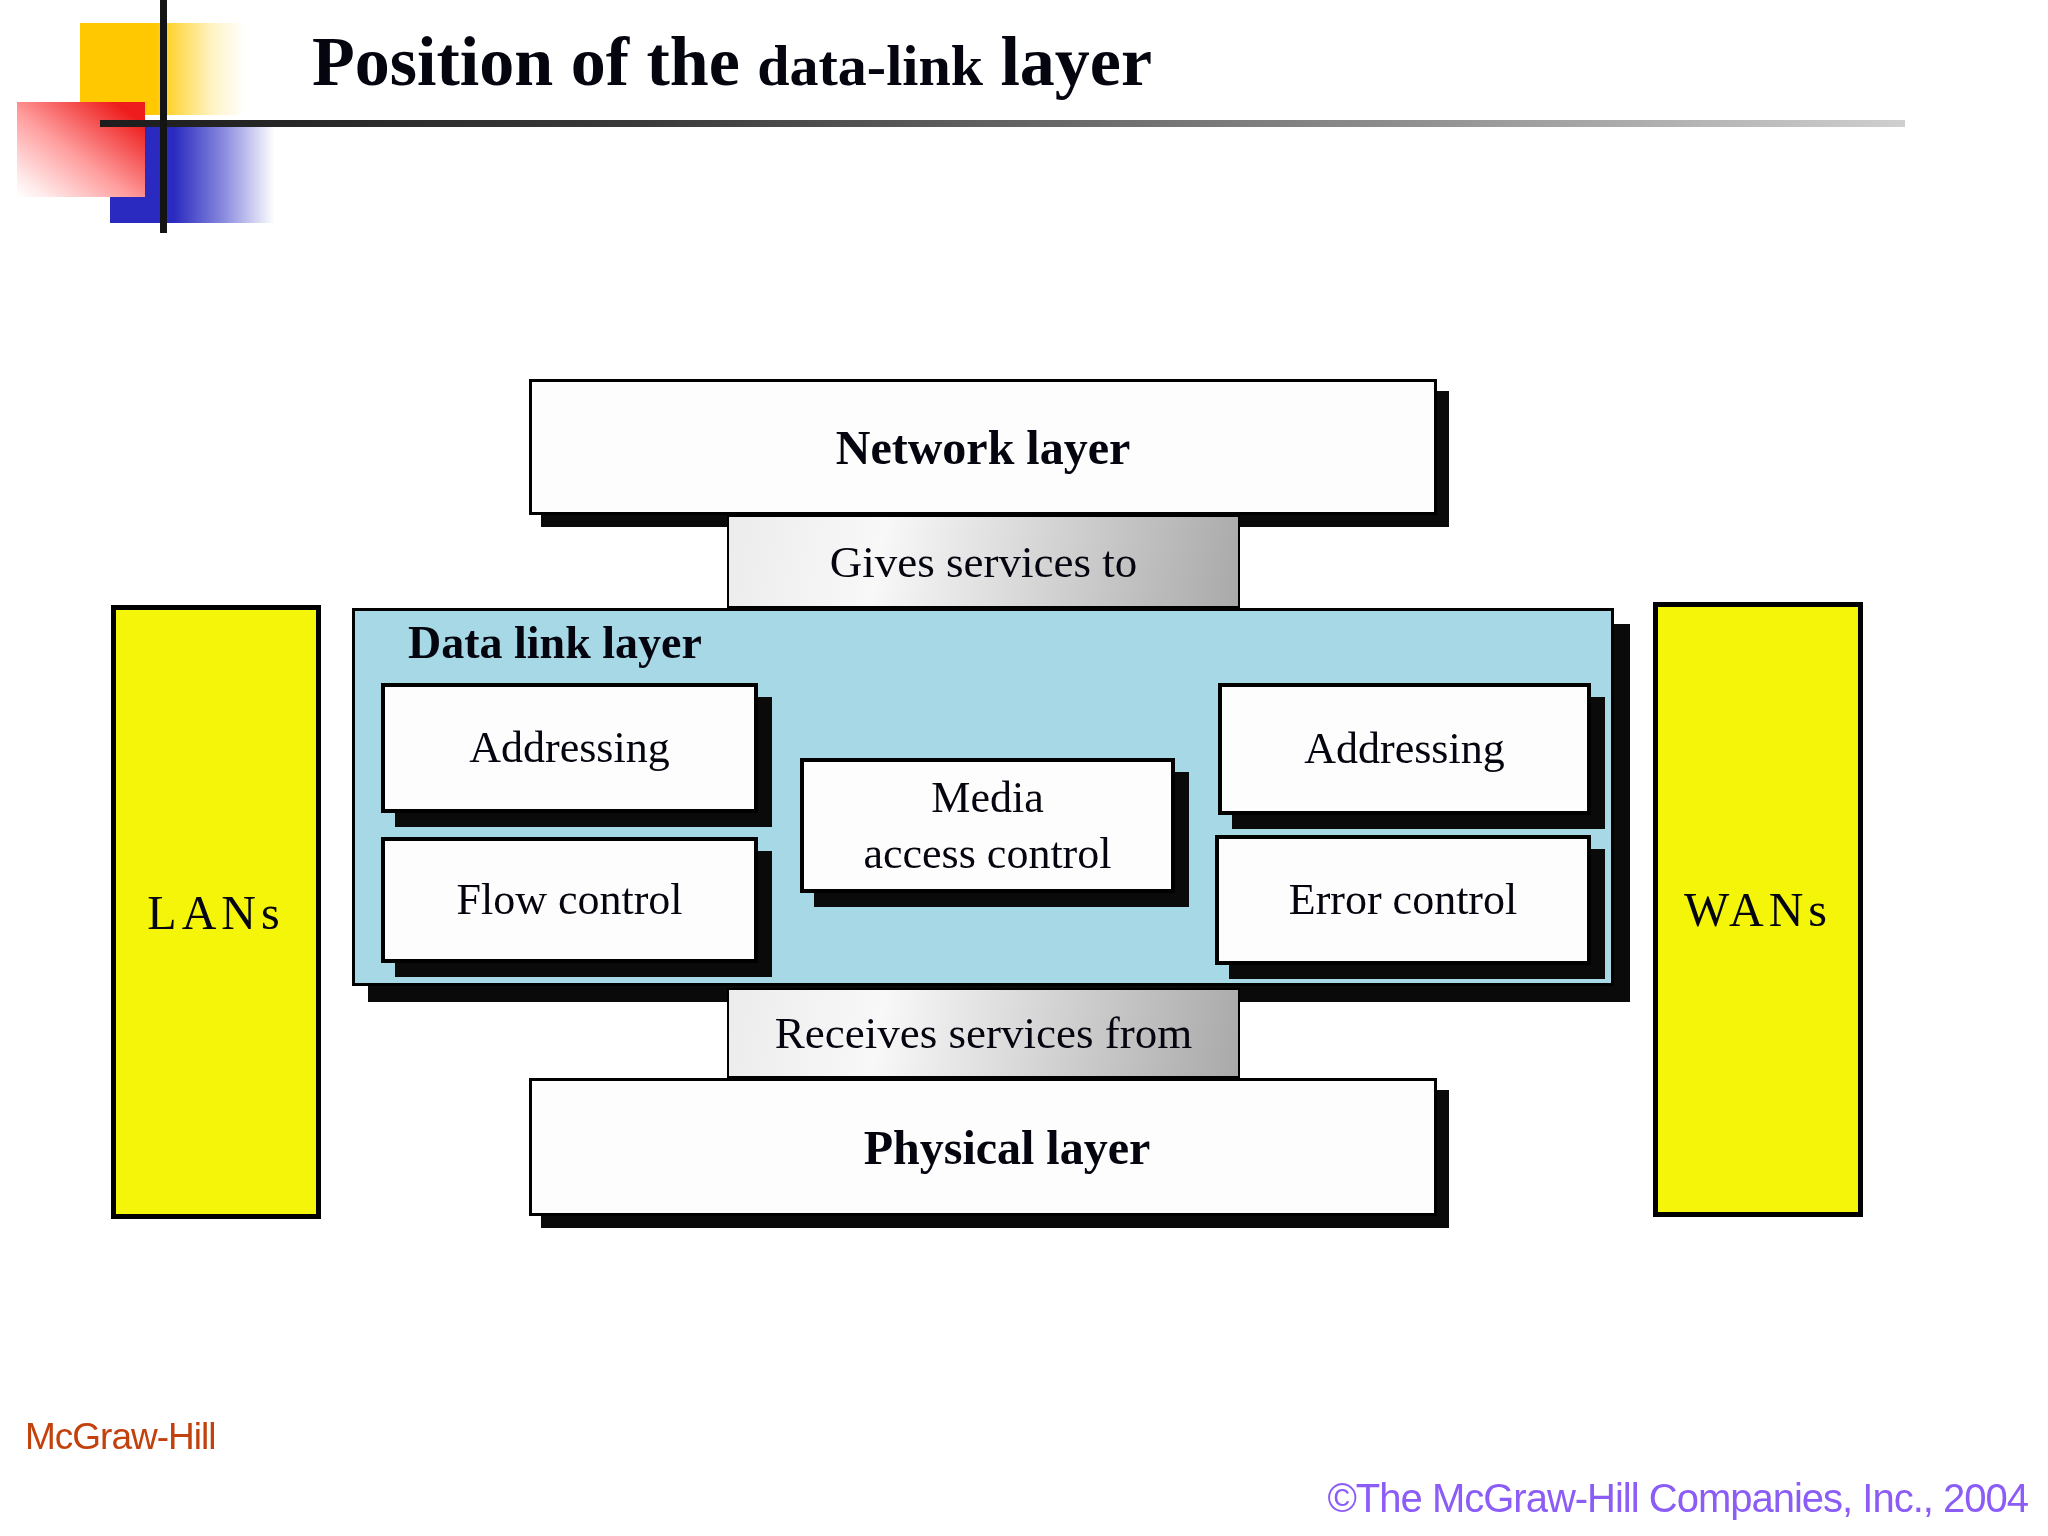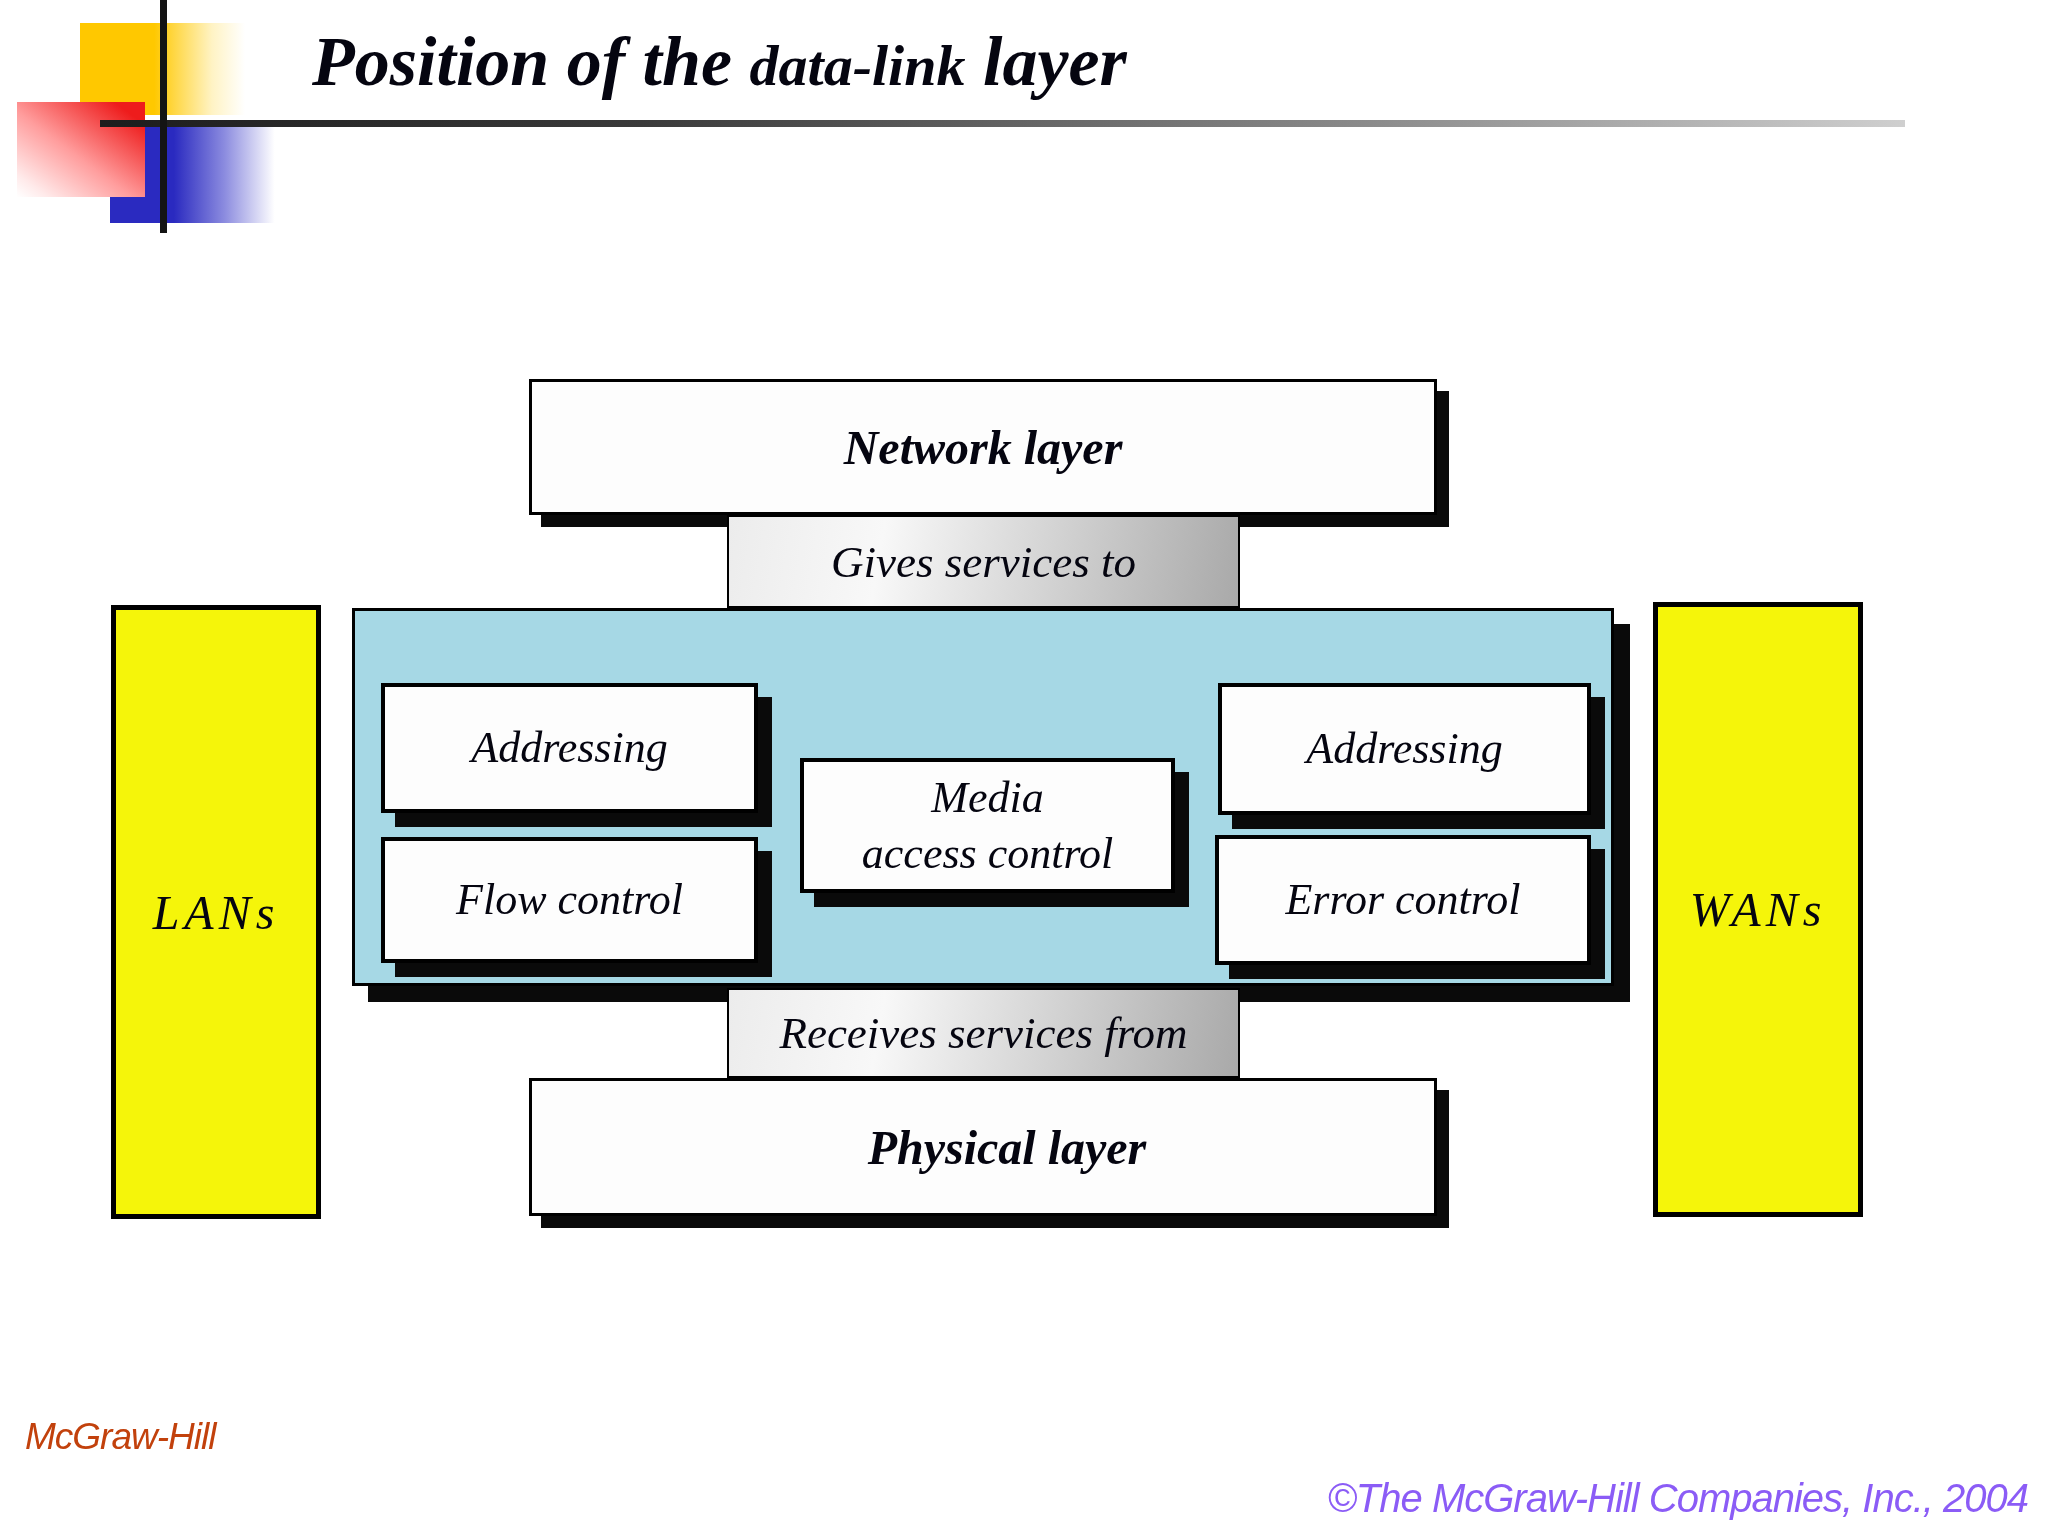--- a/index.html
+++ b/index.html
@@ -1,17 +1,17 @@
 <!DOCTYPE html>
 <html style="--data-link-fill: #a6d8e5; --side-fill: #f5f50a; --box-fill: #fdfdfd; --shadow-color: #0a0a0a; --band-light: #ececec; --band-dark: #a9a9a9; --accent-yellow: #ffc800; --accent-red: #ee1c1c; --accent-blue: #2a2ac0;"><head>
 <meta charset="utf-8">
 <style>
   html,body{margin:0;padding:0;background:#ffffff;}
   .slide{position:relative;width:2048px;height:1536px;background:#ffffff;overflow:hidden;
-         font-family:"Liberation Serif", serif;color:#050510;font-style:italic;}
+         font-family:"Liberation Serif", serif;color:#050510;}
 
   
   .decor-yellow{position:absolute;left:80px;top:23px;width:165px;height:92px;z-index:1;
     background:linear-gradient(to right, var(--accent-yellow) 0%, var(--accent-yellow) 45%, #fff3c4 80%, #ffffff 100%);}
   .decor-blue{position:absolute;left:110px;top:127px;width:168px;height:96px;z-index:2;
     background:linear-gradient(to right, var(--accent-blue) 0%, var(--accent-blue) 38%, #8b8bdf 68%, #ffffff 98%);}
   .decor-red{position:absolute;left:17px;top:102px;width:128px;height:95px;z-index:3;
     background:linear-gradient(to bottom left, var(--accent-red) 12%, #ff9d9d 55%, #ffeaea 88%, #ffffff 100%);}
   .h-rule{position:absolute;left:100px;top:120px;width:1805px;height:7px;z-index:4;
     background:linear-gradient(to right,#1d1d1d 0%,#3a3a3a 30%,#8a8a8a 70%,#cfcfcf 100%);}
@@ -91,20 +91,21 @@
   <div class="face net-face">
     <span>Network layer</span>
   </div>
 
   <div class="band gives-band">
     <span>Gives services to</span>
   </div>
 
   <div class="shadow dl-shadow"></div>
   <div class="face dl-face">
+    <span class="dl-label">Data link layer</span>
 
     <div class="sub pos-packetizing">
       <div class="sub-shadow"></div>
       <div class="sub-face">
         <span>Addressing</span>
       </div>
     </div>
 
     <div class="sub pos-flow">
       <div class="sub-shadow"></div>

